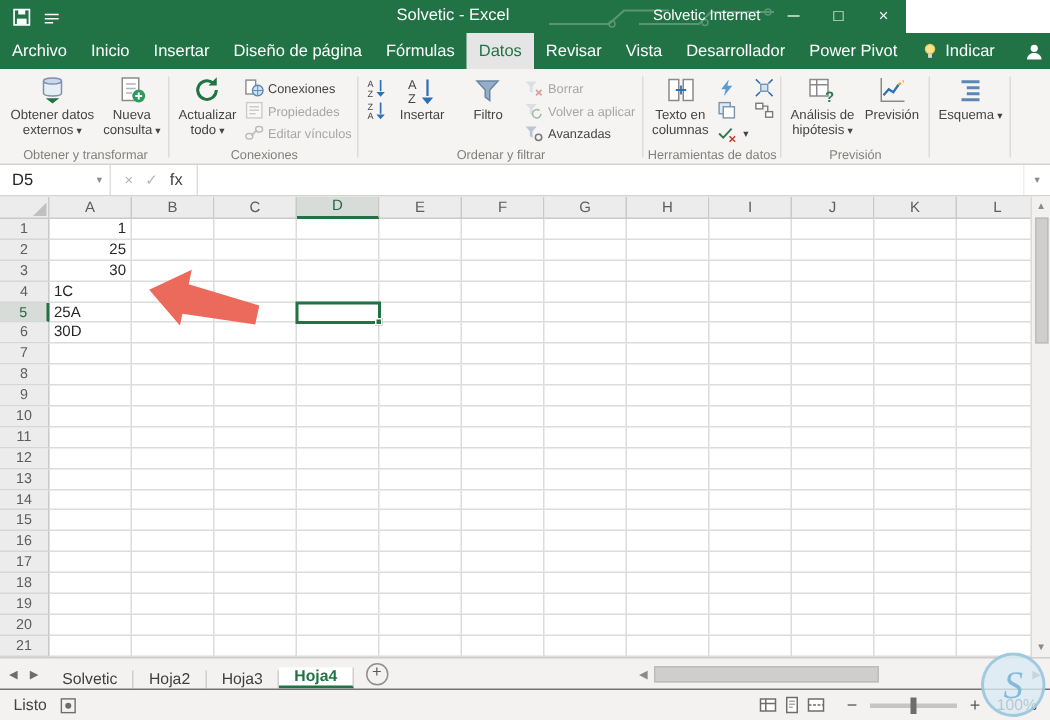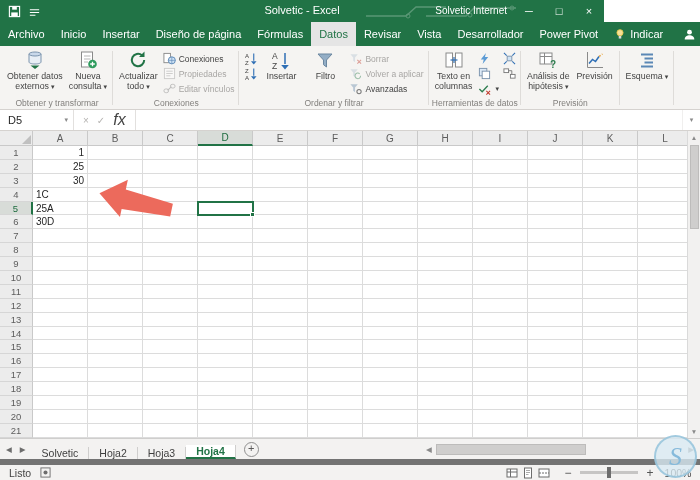--- a/index.html
+++ b/index.html
@@ -42,21 +42,21 @@
   .caret{font-size:7px;margin-left:2px}
   .ic{display:inline-flex}
   .ic svg{width:100%;height:100%;display:block}
 
   
   .fbar{position:absolute;top:110px;left:0;width:700px;height:21px;background:#fff;border-bottom:1px solid #d5d2cf;display:flex;align-items:stretch;z-index:2}
   .namebox{width:74px;display:flex;align-items:center;padding-left:8px;font-size:11px;border-right:1px solid #e2e0de}
   .nb-caret{margin-left:auto;padding-right:5px;color:#8a8a8a;font-size:7px}
   .fxbtns{display:flex;align-items:center;gap:8px;padding:0 9px;border-right:1px solid #e2e0de}
   .fb-cancel,.fb-enter{color:#b5b3b1;font-size:10px}
-  .fb-fx{font-style:italic;color:#444;font-size:16px}
+  .fb-fx{color:#444;font-size:11px}
   .finput{flex:1}
   .fexpand{width:18px;display:flex;align-items:center;justify-content:center;color:#8a8a8a;font-size:7px;border-left:1px solid #f0efee}
 
   
   .gridwrap{position:absolute;top:131px;left:0;width:700px;height:307px;background:#fff;overflow:hidden}
   .gridhead{display:flex;height:15px}
   .corner{width:33px;height:15px;background:#ececec;border-right:1px solid #c9c9c9;border-bottom:1px solid #c9c9c9;position:relative}
   .corner:after{content:"";position:absolute;right:1px;bottom:1px;border-left:9px solid transparent;border-bottom:9px solid #c0c0c0}
   .colh{width:55px;height:15px;background:#ececec;border-right:1px solid #c9c9c9;border-bottom:1px solid #c9c9c9;font-size:10px;color:#5d5d5d;display:flex;align-items:center;justify-content:center}
   .colh.sel{background:#d8dcd8;color:#1d6b3e;border-bottom:2px solid #217346}
@@ -79,21 +79,21 @@
   .stabs{display:flex;align-items:flex-end}
   .stab{padding:0 10px;display:flex;align-items:center;border-right:1px solid #cfcecd;color:#3f3f3f}
   .stab.active{background:#fff;color:#217346;font-weight:bold;border-bottom:2px solid #217346}
   .addsheet{width:15px;height:15px;border-radius:50%;border:1px solid #8f8f8f;color:#595959;display:flex;align-items:center;justify-content:center;font-size:11px;line-height:1;margin:auto 8px;padding-bottom:1px}
   .hscroll{margin-left:auto;display:flex;align-items:center;width:278px;color:#8a8a8a;font-size:7.5px;padding-right:2px}
   .hscroll .harrow{padding:0 4px}
   .hthumb{height:11px;background:#cfcecd;border:1px solid #bdbcbb;width:150px}
   .hspacer{flex:1}
 
   
-  .statusbar{position:absolute;top:459px;left:0;width:700px;height:21px;background:#f3f2f1;border-top:6px solid #737373;display:flex;align-items:center;font-size:10.5px;color:#444;z-index:12}
+  .statusbar{position:absolute;top:459px;left:0;width:700px;height:21px;background:#f3f2f1;border-top:1px solid #737373;display:flex;align-items:center;font-size:10.5px;color:#444;z-index:12}
   .status-left{display:flex;align-items:center;gap:9px;padding-left:9px}
   .status-left .ic{width:11px;height:11px}
   .status-right{margin-left:auto;display:flex;align-items:center;gap:7px;padding-right:6px}
   .viewics{display:flex;gap:4px;margin-right:6px}
   .viewics .ic{width:12px;height:12px}
   .zoom-sign{font-size:12px;color:#555;width:10px;text-align:center}
   .zoomtrack{width:58px;height:3px;background:#c6c5c4;position:relative}
   .zoomthumb{position:absolute;left:27px;top:-4px;width:4px;height:11px;background:#6d6d6d}
   .zoomlabel{width:32px;text-align:center;color:#444}
 

